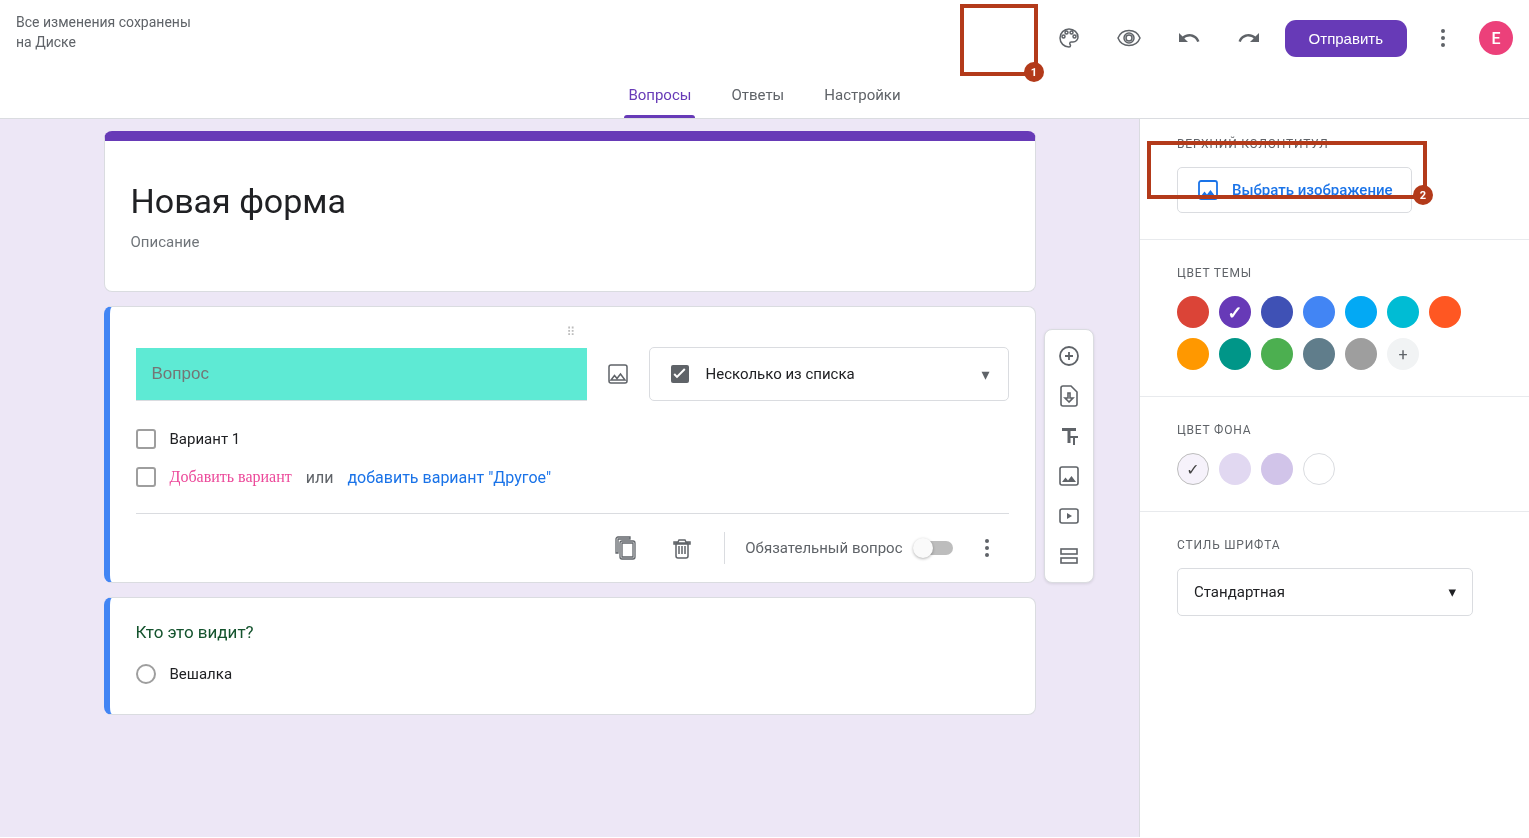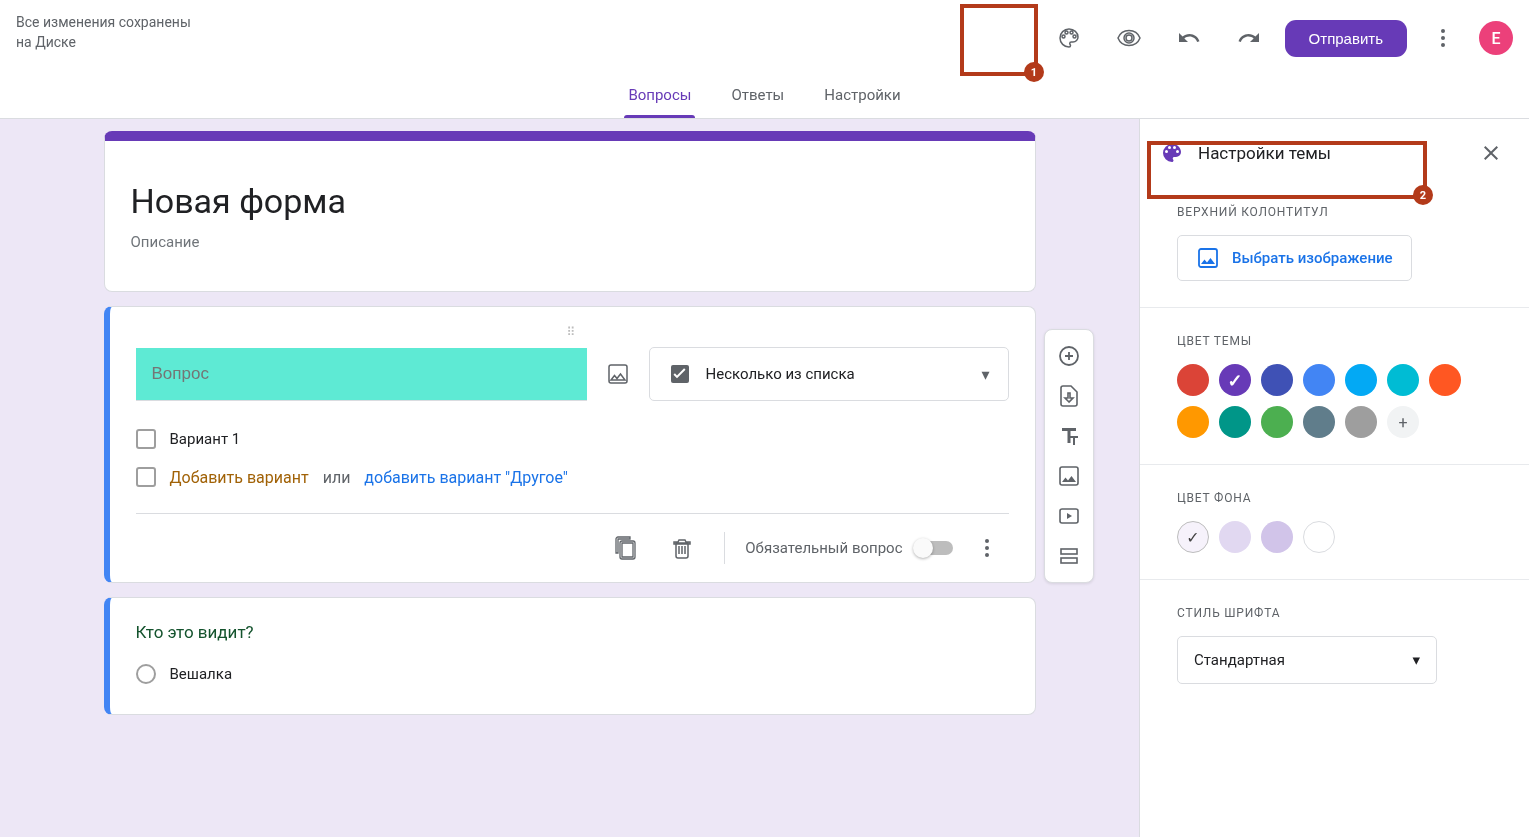--- a/index.html
+++ b/index.html
@@ -38,21 +38,21 @@
   .q-image-btn { width: 26px; height: 26px; color: #5f6368; cursor: pointer; display:flex; align-items:center; justify-content:center; }
   .q-type { width: 360px; border: 1px solid #dadce0; border-radius: 5px; padding: 14px 18px; display: flex; align-items: center; gap: 14px; cursor: pointer; }
   .q-type-icon { width: 24px; height: 24px; color: #5f6368; }
   .q-type-label { flex: 1; font-size: 15px; color: #202124; }
   .q-type-arrow { color: #5f6368; }
   
   .option-row { display: flex; align-items: center; gap: 14px; margin-bottom: 18px; }
   .checkbox { width: 20px; height: 20px; border: 2px solid #9e9e9e; border-radius: 3px; }
   .radio { width: 20px; height: 20px; border: 2px solid #9e9e9e; border-radius: 50%; }
   .option-text { font-size: 15px; color: #202124; }
-  .add-option-text { color: #a16207; }
+  .add-option-text { color: #ec4899; font-family: Liberation Serif, serif; }
   .or-text { color: #5f6368; }
   .add-other { color: #1a73e8; cursor: pointer; }
   
   .card-footer { border-top: 1px solid #dadce0; padding: 12px 0 0 0; margin-top: 26px; display: flex; justify-content: flex-end; align-items: center; gap: 12px; }
   .footer-icon { width: 44px; height: 44px; display: flex; align-items: center; justify-content: center; color: #5f6368; cursor: pointer; }
   .footer-divider { width: 1px; height: 32px; background: #dadce0; margin: 0 8px; }
   .required-label { font-size: 15px; color: #5f6368; }
   .toggle { width: 38px; height: 14px; background: #bdbdbd; border-radius: 7px; position: relative; cursor: pointer; }
   .toggle::after { content: ''; position: absolute; width: 20px; height: 20px; background: #fafafa; border-radius: 50%; top: -3px; left: -2px; box-shadow: 0 1px 3px rgba(0,0,0,0.3); }
   
@@ -75,21 +75,21 @@
   
   .color-grid { display: flex; flex-wrap: wrap; gap: 10px; }
   .color-swatch { width: 32px; height: 32px; border-radius: 50%; cursor: pointer; display: flex; align-items: center; justify-content: center; color: #fff; }
   .color-swatch.add { background: #f1f3f4; color: #5f6368; }
   .color-swatch.selected::after { content: '✓'; font-size: 18px; font-weight: bold; }
   
   .bg-swatch { width: 32px; height: 32px; border-radius: 50%; cursor: pointer; display: flex; align-items: center; justify-content: center; }
   .bg-swatch.selected { border: 1px solid #bdbdbd; }
   .bg-swatch.selected::after { content: '✓'; font-size: 16px; color: #424242; }
   
-  .font-select { border: 1px solid #dadce0; border-radius: 5px; padding: 14px 16px; display: flex; justify-content: space-between; align-items: center; cursor: pointer; font-size: 15px; width: 260px; }
+  .font-select { border: 1px solid #dadce0; border-radius: 5px; padding: 14px 16px; display: flex; justify-content: space-between; align-items: center; cursor: pointer; font-size: 15px; width: 296px; }
   
   svg { width: 24px; height: 24px; fill: currentColor; }
   .sep { height:1px; background:#e8eaed; margin: 8px 0; }
 </style>
 </head>
 <body>
 
 <div class="header">
   <div class="save-status">
     <div>Все изменения сохранены</div>
@@ -242,31 +242,20 @@
               <rect x="4" y="5" width="16" height="5" fill="none" stroke="currentColor" stroke-width="1.6"></rect>
               <rect x="4" y="14" width="16" height="5" fill="none" stroke="currentColor" stroke-width="1.6"></rect>
             </svg>
           </div>
       </div>
 
     </div>
   </div>
 
   <div class="theme-panel">
-    <div class="theme-header">
-      <svg class="theme-header-icon" viewBox="0 0 24 24" width="22" height="22">
-          <path d="M12 3a9 9 0 0 0 0 18c.83 0 1.5-.67 1.5-1.5 0-.39-.15-.74-.39-1.01-.23-.26-.38-.61-.38-.99 0-.83.67-1.5 1.5-1.5H16a5 5 0 0 0 5-5c0-4.42-4.03-8-9-8zm-5.5 9a1.5 1.5 0 1 1 0-3 1.5 1.5 0 0 1 0 3zm3-4a1.5 1.5 0 1 1 0-3 1.5 1.5 0 0 1 0 3zm5 0a1.5 1.5 0 1 1 0-3 1.5 1.5 0 0 1 0 3zm3 4a1.5 1.5 0 1 1 0-3 1.5 1.5 0 0 1 0 3z" fill="currentColor"></path>
-        </svg>
-      <div class="theme-header-title">Настройки темы</div>
-      <div class="theme-close">
-        <svg viewBox="0 0 24 24" width="20" height="20">
-            <path d="M19 6.41L17.59 5 12 10.59 6.41 5 5 6.41 10.59 12 5 17.59 6.41 19 12 13.41 17.59 19 19 17.59 13.41 12z" fill="currentColor"></path>
-          </svg>
-      </div>
-    </div>
 
     <div class="theme-section">
       <div class="theme-section-title">ВЕРХНИЙ КОЛОНТИТУЛ</div>
       <div class="choose-image-btn">
         <svg viewBox="0 0 24 24" width="20" height="20">
             <rect x="3" y="3" width="18" height="18" rx="2" fill="none" stroke="currentColor" stroke-width="1.8"></rect>
             <path d="M8.5 13.5l2.5 3.01L14.5 12l4.5 6H5z" fill="currentColor"></path>
           </svg>
         <span>Выбрать изображение</span>
       </div>

